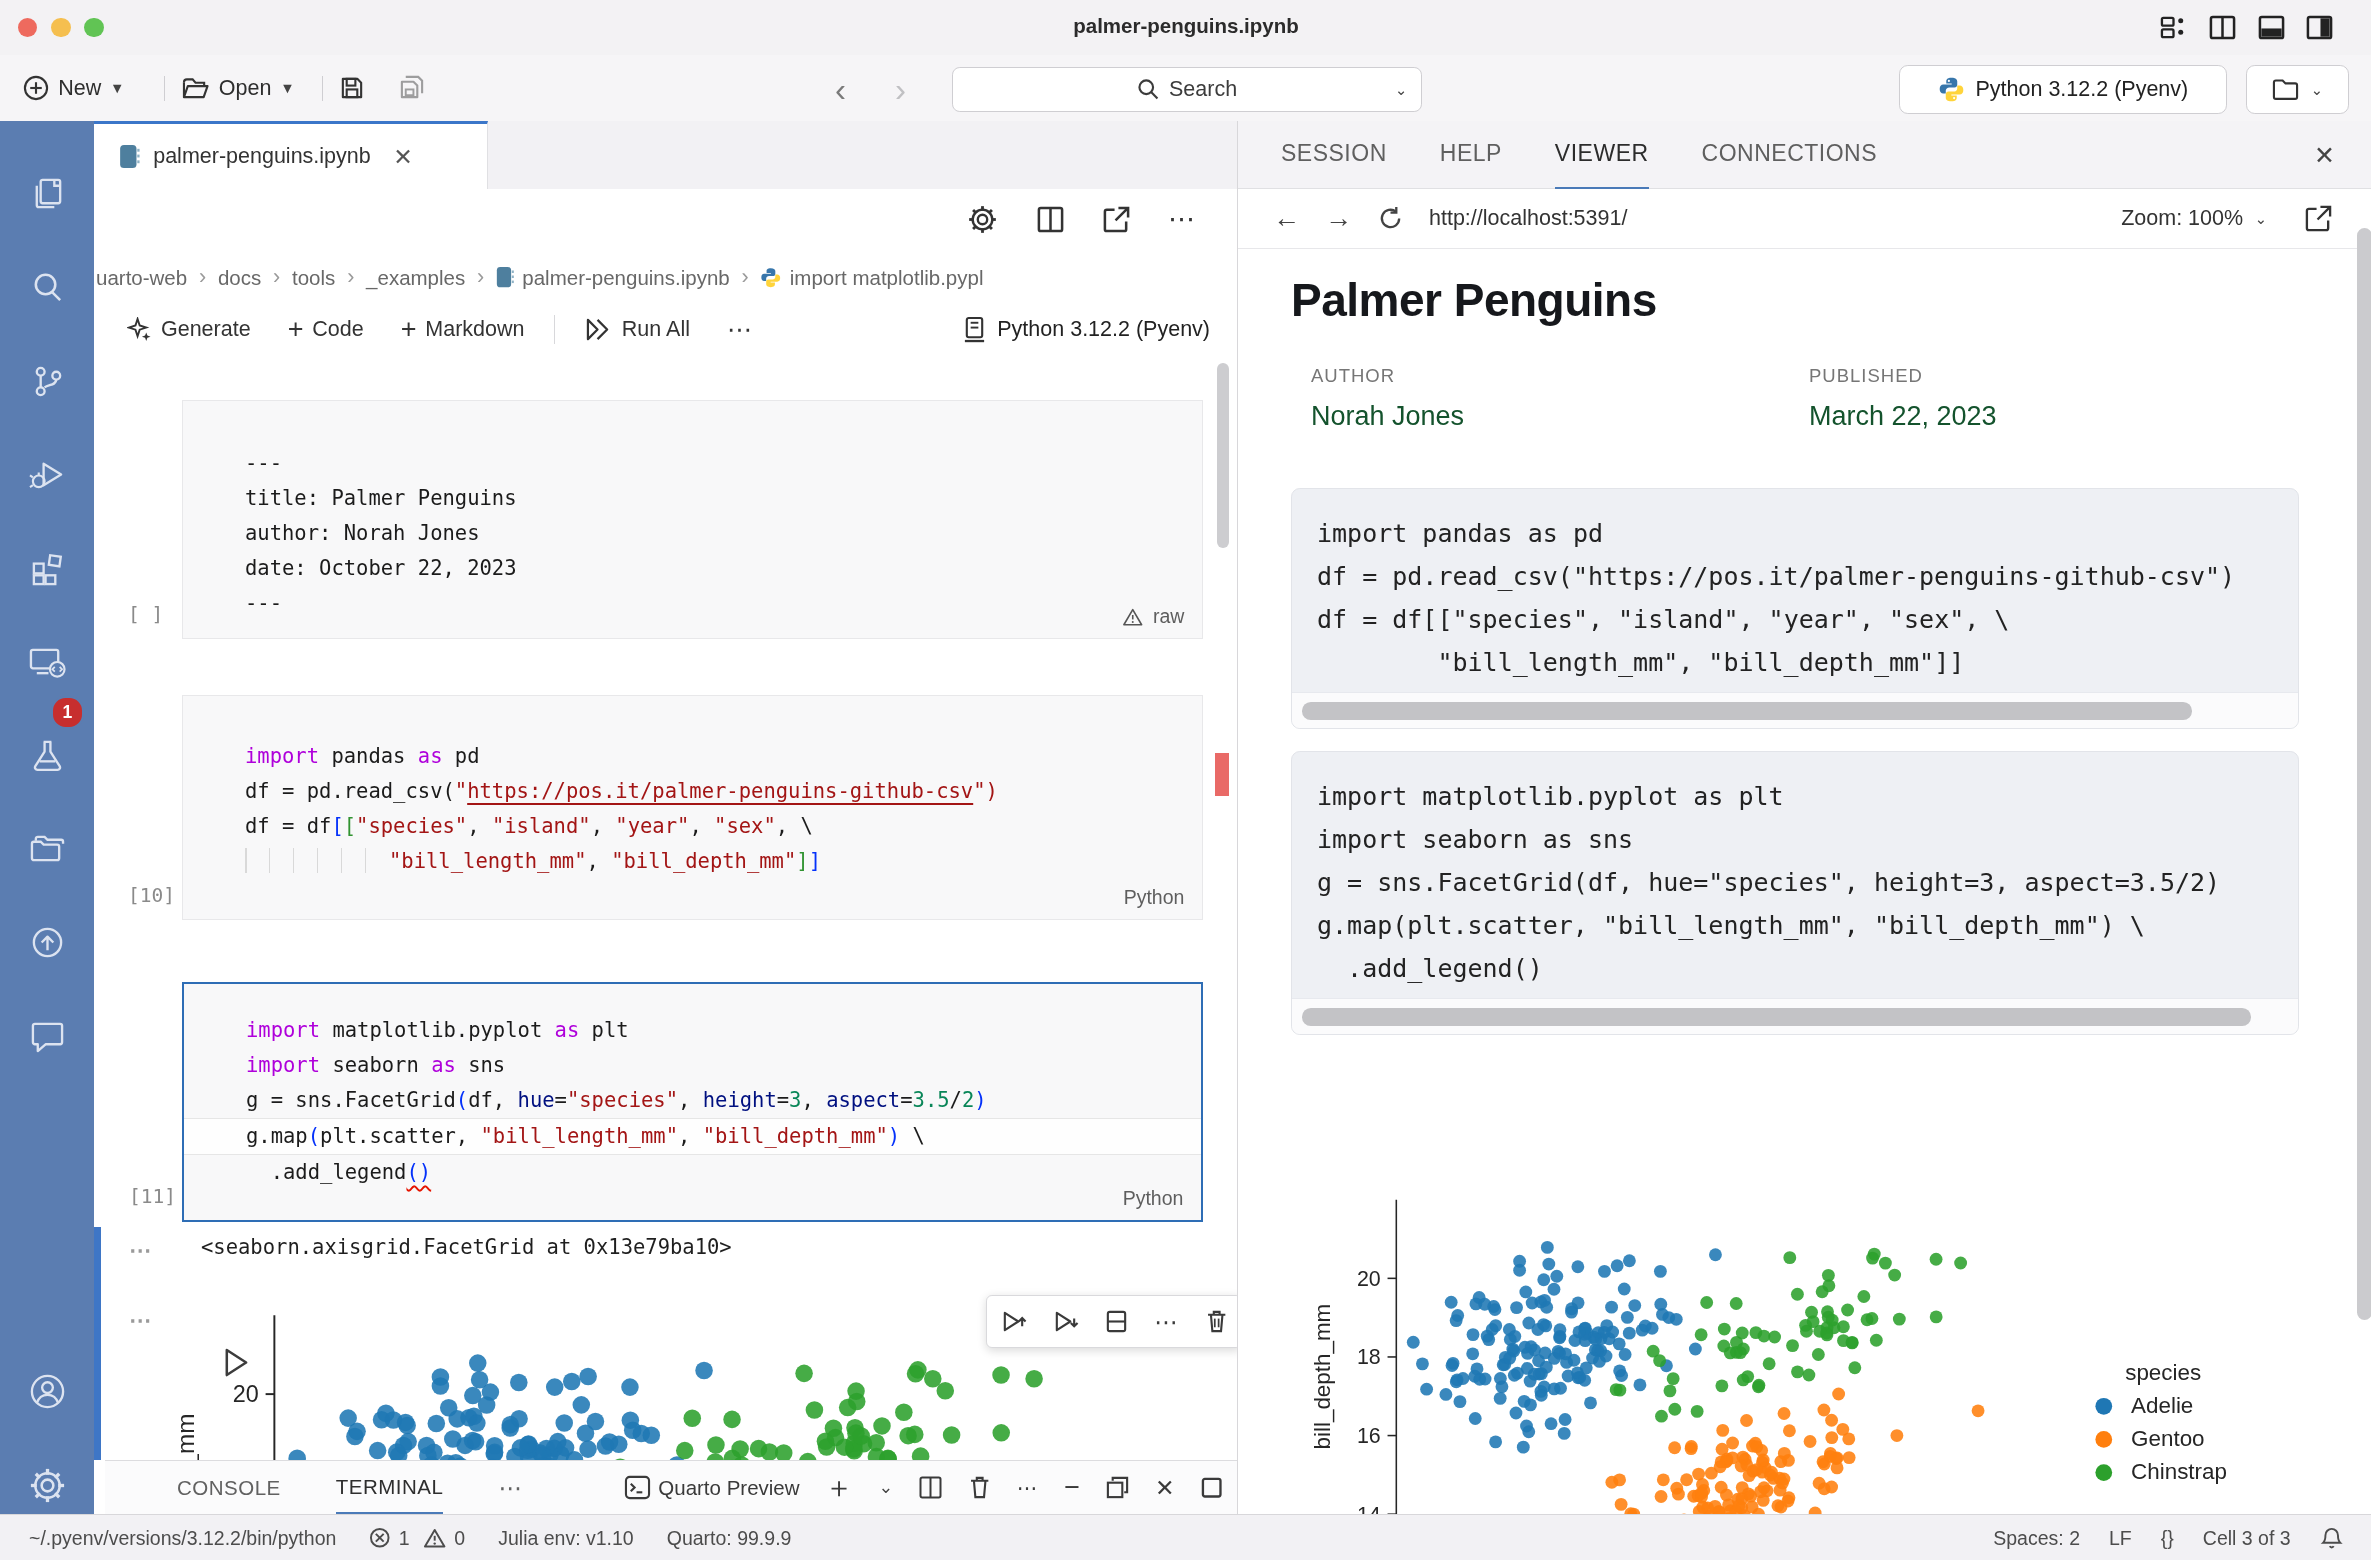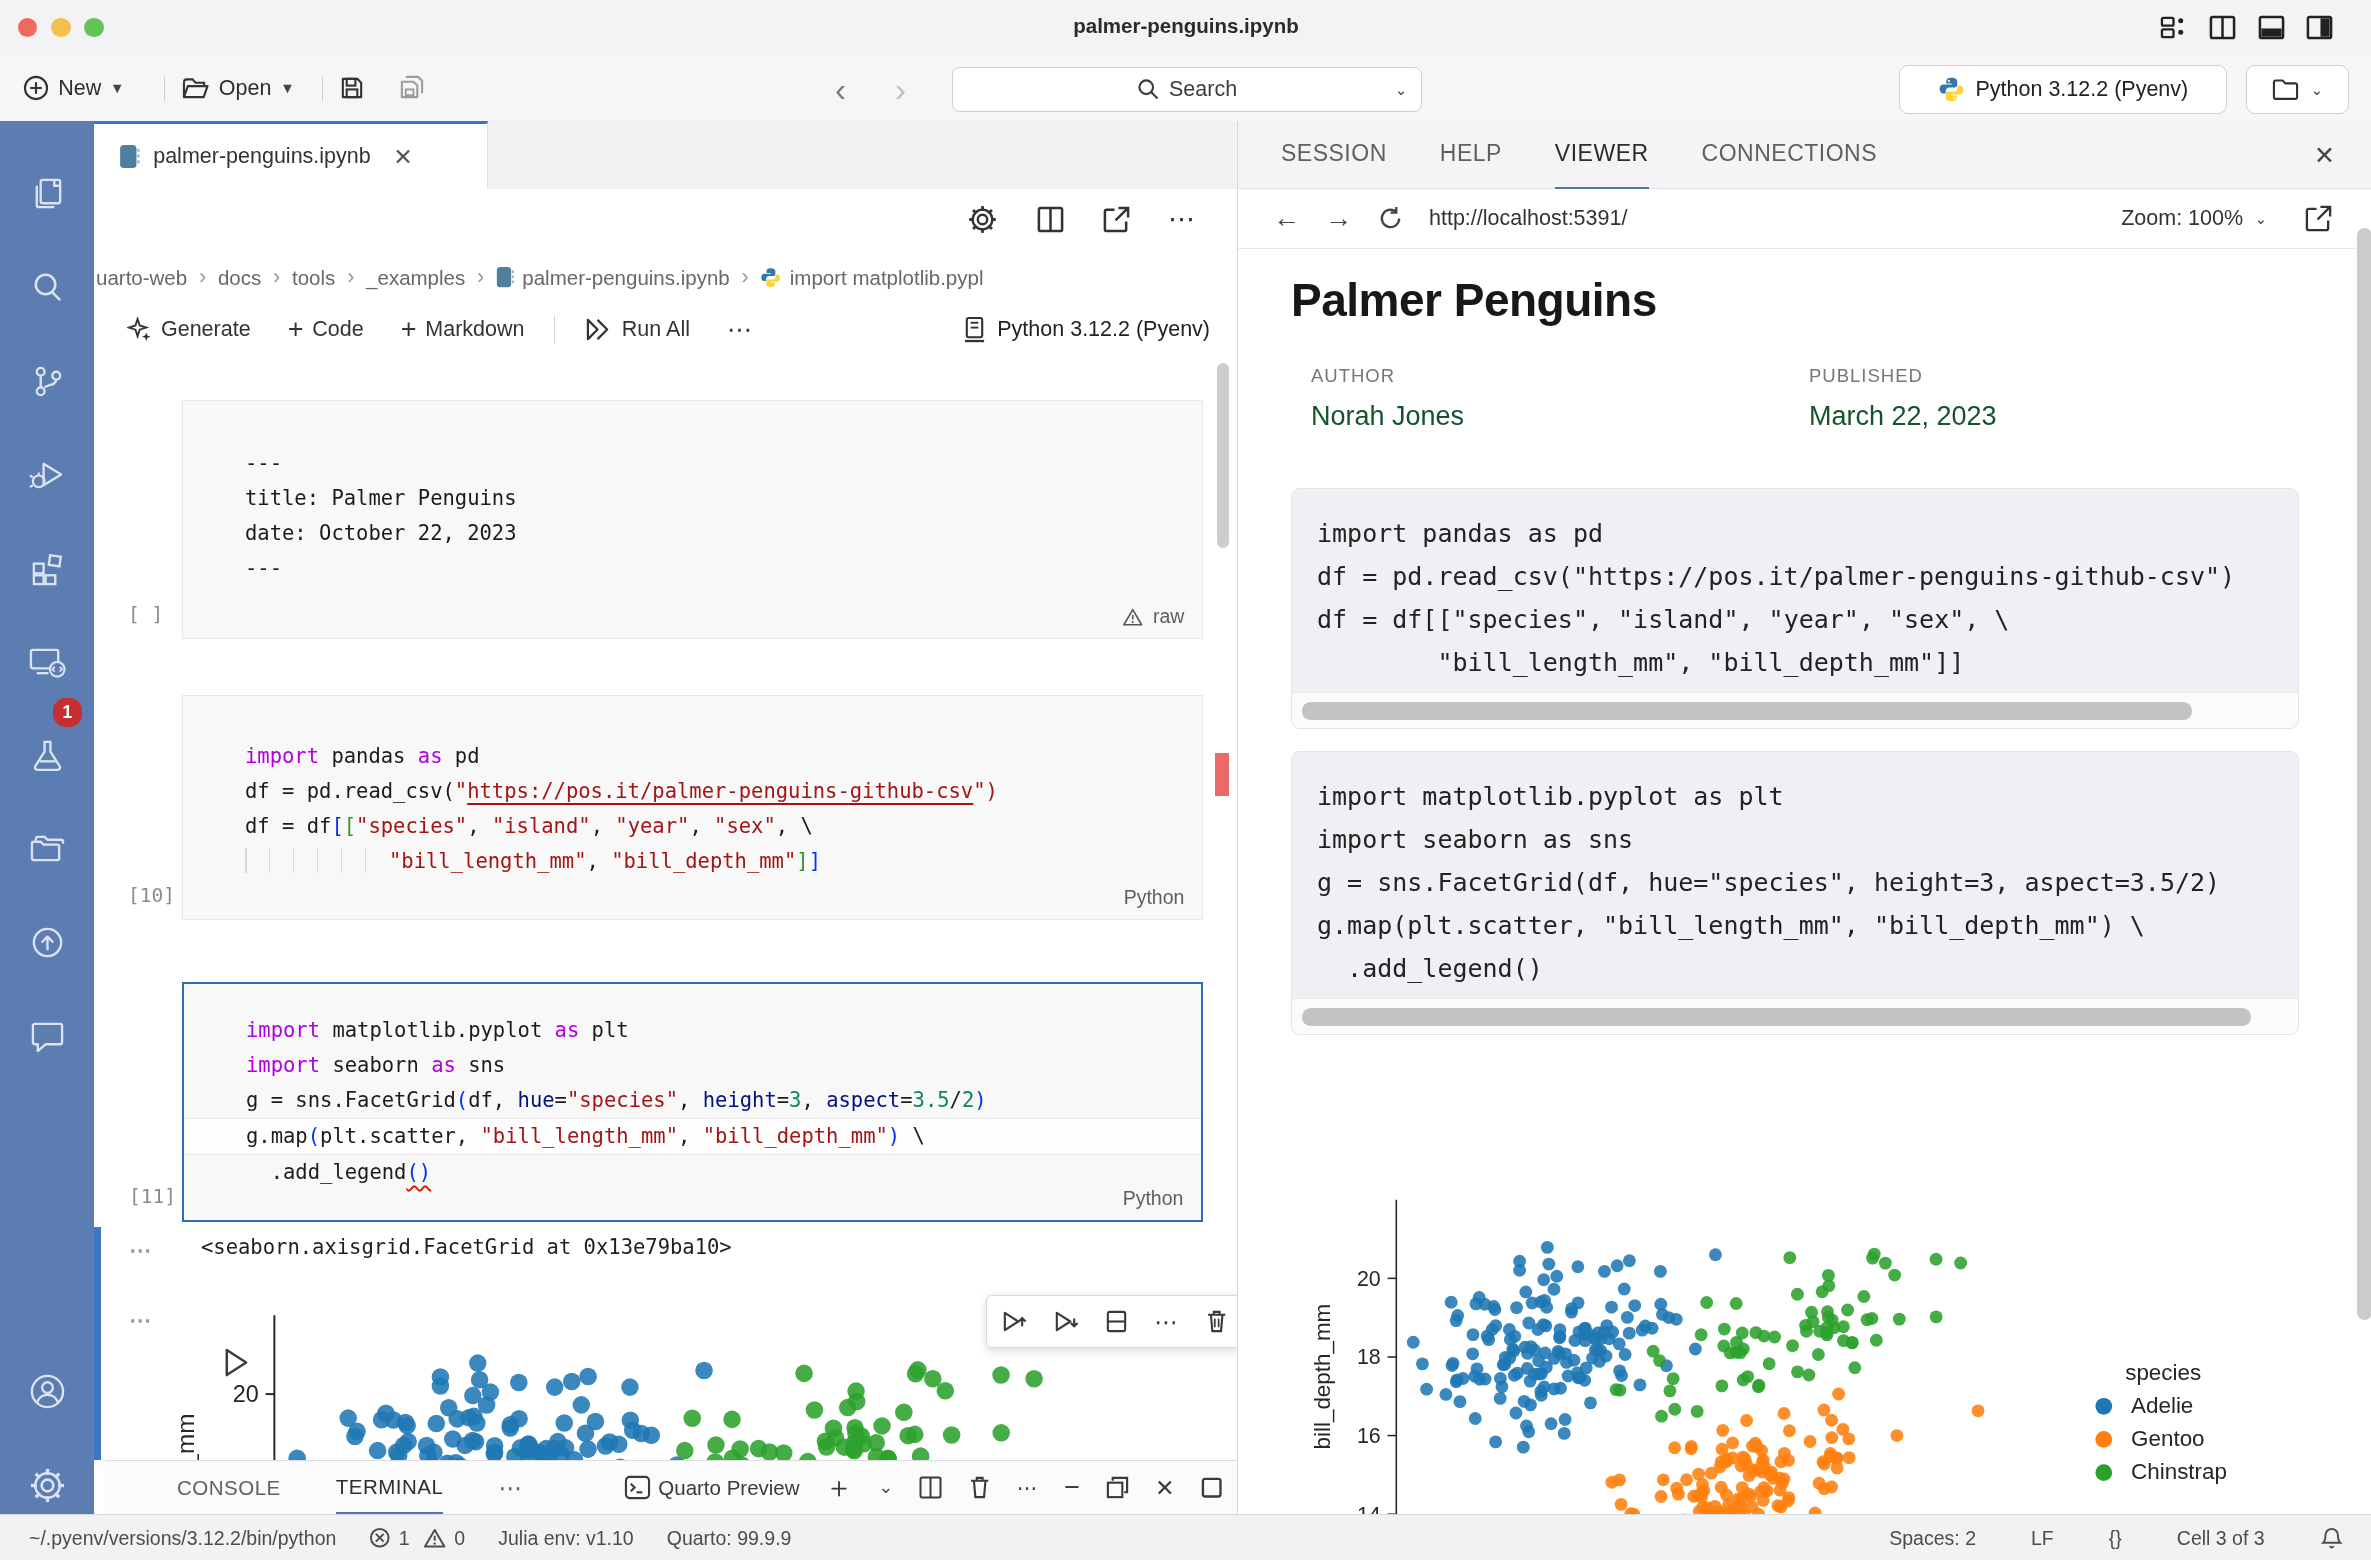--- a/index.html
+++ b/index.html
@@ -72,21 +72,21 @@
   
   #panel{left:105px;top:1460px;width:1143px;height:54px;background:#fbfbfc;border-top:1px solid #dcdcdf;display:flex;align-items:center;box-sizing:border-box;padding-left:72px;color:#555;}
   .ptab{font-size:20.5px;letter-spacing:0.5px;color:#616161;margin-right:55px;height:52px;display:flex;align-items:center;box-sizing:border-box;}
   .ptab.active{color:#2e2e2e;border-bottom:2.9px solid #4a7ab8;}
   #panel-right{position:absolute;right:25px;display:flex;align-items:center;gap:25px;color:#3a3a3a;font-size:20.5px;}
   .pico{display:flex;align-items:center;gap:7.8px;}
 
   
   #statusbar{left:0;top:1514px;width:2372px;height:47px;background:#f2f1f4;border-top:1px solid #d8d7da;display:flex;font-size:19.5px;color:#4c4c4c;box-sizing:border-box;padding:0 29px;}
   #status-left{display:flex;align-items:center;gap:33px;}
-  #status-right{margin-left:auto;display:flex;align-items:center;gap:55px;}
+  #status-right{margin-left:auto;display:flex;align-items:center;gap:29px;}
   .stitem{display:flex;align-items:center;gap:7.8px;}
 
   
   #rpanel{left:1237px;top:121px;width:1135px;height:1393px;background:#fff;border-left:1px solid #d8d7da;box-sizing:border-box;}
   #rtabs{position:absolute;left:0;top:0;width:100%;height:68px;background:#f4f3f6;border-bottom:1px solid #e0e0e3;display:flex;align-items:center;padding-left:43px;box-sizing:border-box;}
   .rtab{font-size:23px;letter-spacing:0.5px;color:#5f5f5f;margin-right:53px;height:68px;display:flex;align-items:center;box-sizing:border-box;border-bottom:2.9px solid transparent;}
   .rtab.active{color:#2c2c2c;border-bottom:2.9px solid #4a7ab8;}
   #rtab-close{position:absolute;right:37px;top:19.5px;font-size:25px;color:#444;}
   #rnav{position:absolute;left:0;top:68px;width:100%;height:60px;background:#fff;border-bottom:1px solid #e7e7ea;display:flex;align-items:center;padding-left:35px;box-sizing:border-box;color:#3d3d3d;}
   #rnav .navico{margin-right:25px;font-size:27px;color:#434343;}
@@ -414,20 +414,21 @@
     <span>Python 3.12.2 (Pyenv)</span>
   </div>
 </div>
 
 <div class="abs" id="cells">
   <div id="cells-mount">
         <div class="cell" style="top: 41px; height: 239px;">
           <div class="codebody" style="padding-top: 45px;">
             <div class="line"><span class="t-pl">---</span></div>
             <div class="line"><span class="t-pl">title: Palmer Penguins</span></div>
+            <div class="line"><span class="t-pl">author: Norah Jones</span></div>
             <div class="line"><span class="t-pl">date: October 22, 2023</span></div>
             <div class="line"><span class="t-pl">---</span></div>
           </div>
           <div class="exec">[ ]</div>
           <div class="langlbl">
             <svg width="21.5" height="19.5" viewBox="0 0 24 22">
               <path d="M12 3L22 20H2z" fill="none" stroke="#555" stroke-width="1.8" stroke-linejoin="round"></path>
               <line x1="12" y1="9" x2="12" y2="14" stroke="#555" stroke-width="1.8"></line>
               <circle cx="12" cy="17" r="1.1" fill="#555"></circle>
             </svg>

